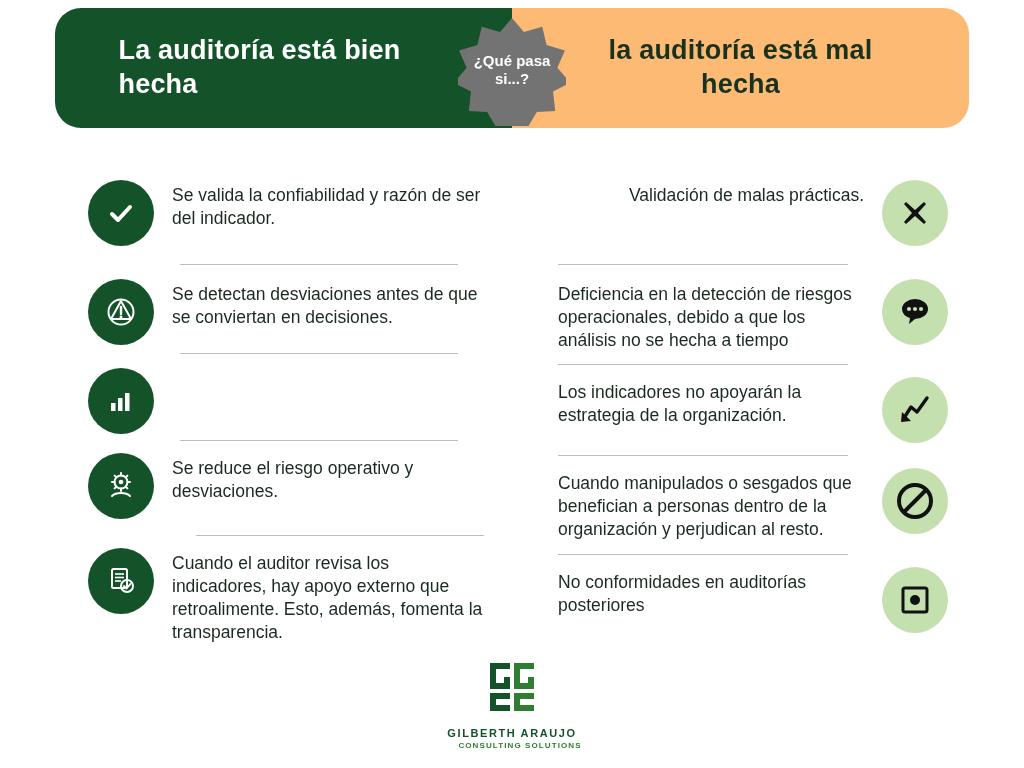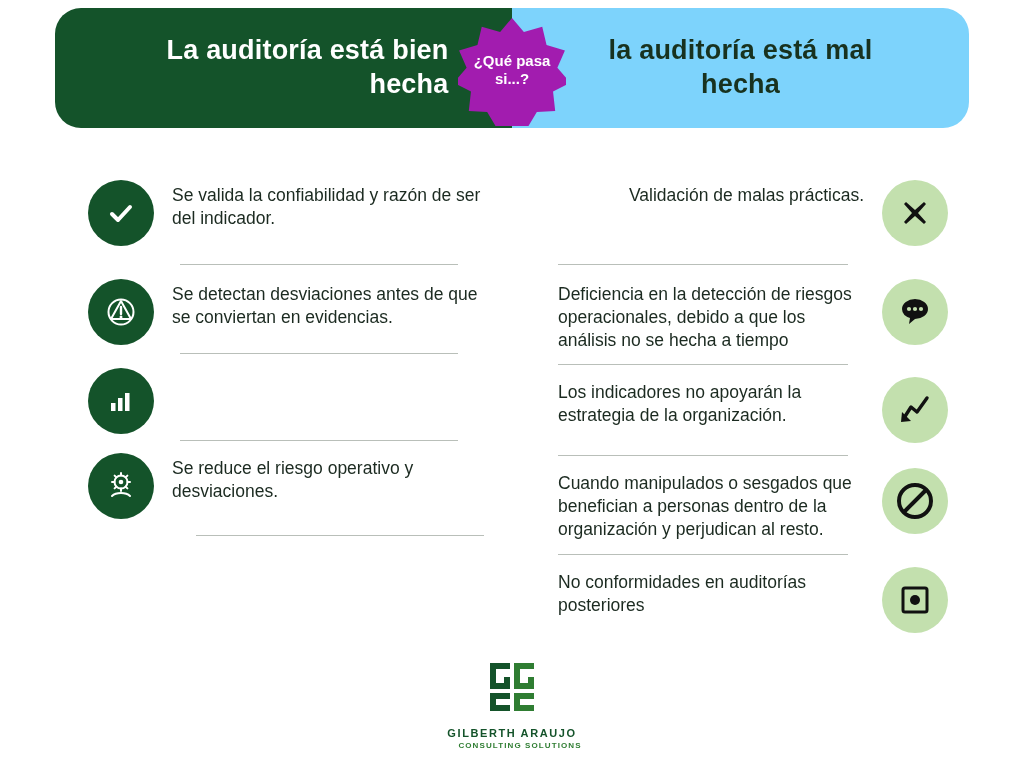--- a/index.html
+++ b/index.html
@@ -27,31 +27,31 @@
   .header-left {
     flex: 1;
     background: #14532a;
     border-radius: 26px 0 0 26px;
     display: flex;
     align-items: center;
     justify-content: center;
   }
   .header-right {
     flex: 1;
-    background: #7dd3fc;
+    background: #fdba74;
     border-radius: 0 26px 26px 0;
     display: flex;
     align-items: center;
     justify-content: center;
   }
   .header-left-title {
     color: #ffffff;
     font-size: 27px;
     font-weight: bold;
-    text-align: right;
+    text-align: left;
     line-height: 1.25;
     letter-spacing: .2px;
     max-width: 330px;
   }
   .header-right-title {
     color: #18321f;
     font-size: 27px;
     font-weight: bold;
     text-align: center;
     line-height: 1.25;
@@ -66,21 +66,21 @@
     top: 18px;
     width: 108px;
     height: 116px;
     z-index: 5;
   }
   .badge-star {
     position: absolute;
     left: 0; top: 0;
     width: 108px;
     height: 108px;
-    background: #a21caf;
+    background: #737373;
     clip-path: polygon(
       50% 0%, 61% 13%, 78% 8%, 82% 25%, 99% 30%, 92% 46%,
       104% 60%, 88% 68%, 90% 86%, 73% 87%, 64% 102%, 50% 116%,
       36% 102%, 27% 87%, 10% 86%, 12% 68%, -4% 60%, 8% 46%,
       1% 30%, 18% 25%, 22% 8%, 39% 13%
     );
     display: flex;
     align-items: center;
     justify-content: center;
   }
@@ -206,21 +206,21 @@
 
   <div class="row">
     <div class="icon-circle icon-dark">
       <svg width="34" height="34" viewBox="0 0 34 34" aria-hidden="true">
         <circle cx="17" cy="17" r="12.5" fill="none" stroke="#ffffff" stroke-width="2"></circle>
         <path d="M17 6 L27 24 L7 24 Z" fill="none" stroke="#ffffff" stroke-width="2" stroke-linejoin="round"></path>
         <line x1="17" y1="12" x2="17" y2="19" stroke="#ffffff" stroke-width="2.4" stroke-linecap="round"></line>
         <circle cx="17" cy="22" r="1.5" fill="#ffffff"></circle>
       </svg>
     </div>
-    <div class="row-text left-text">Se detectan desviaciones antes de que se conviertan en evidencias.</div>
+    <div class="row-text left-text">Se detectan desviaciones antes de que se conviertan en decisiones.</div>
   </div>
   <div class="divider" style="margin:8px 0 14px 92px; width:278px;"></div>
 
   <div class="row">
     <div class="icon-circle icon-dark">
       <svg width="32" height="32" viewBox="0 0 32 32" aria-hidden="true">
         <rect x="6" y="18" width="4.5" height="8" fill="#ffffff"></rect>
         <rect x="13" y="13" width="4.5" height="13" fill="#ffffff"></rect>
         <rect x="20" y="8" width="4.5" height="18" fill="#ffffff"></rect>
       </svg>
@@ -243,20 +243,33 @@
           <line x1="23.4" y1="6.6" x2="21.7" y2="8.3"></line>
           <line x1="12.3" y1="17.7" x2="10.6" y2="19.4"></line>
         </g>
         <path d="M8 27 C12 23 22 23 26 27" fill="none" stroke="#ffffff" stroke-width="2" stroke-linecap="round"></path>
       </svg>
     </div>
     <div class="row-text left-text">Se reduce el riesgo operativo y desviaciones.</div>
   </div>
   <div class="divider" style="margin:16px 0 12px 108px; width:288px;"></div>
 
+  <div class="row">
+    <div class="icon-circle icon-dark">
+      <svg width="34" height="34" viewBox="0 0 34 34" aria-hidden="true">
+        <rect x="8" y="5" width="15" height="19" rx="1.6" fill="none" stroke="#ffffff" stroke-width="2"></rect>
+        <line x1="11" y1="10" x2="20" y2="10" stroke="#ffffff" stroke-width="1.6"></line>
+        <line x1="11" y1="13.5" x2="20" y2="13.5" stroke="#ffffff" stroke-width="1.6"></line>
+        <line x1="11" y1="17" x2="17" y2="17" stroke="#ffffff" stroke-width="1.6"></line>
+        <circle cx="23" cy="22" r="6" fill="none" stroke="#ffffff" stroke-width="2"></circle>
+        <path d="M20 22 L22.5 24.5 L26.5 19.8" fill="none" stroke="#ffffff" stroke-width="1.8" stroke-linecap="round" stroke-linejoin="round"></path>
+      </svg>
+    </div>
+    <div class="row-text left-text">Cuando el auditor revisa los indicadores, hay apoyo externo que retroalimente. Esto, además, fomenta la transparencia.</div>
+  </div>
 </div>
 
 <div class="col col-right">
 
   <div class="row row-right">
     <div class="row-text right-text">Validación de malas prácticas.</div>
     <div class="icon-circle icon-light">
       <svg width="34" height="34" viewBox="0 0 34 34" aria-hidden="true">
         <path d="M8 6 L17 14 L26 6 L28 8 L20 17 L28 26 L26 28 L17 20 L8 28 L6 26 L14 17 L6 8 Z" fill="#111111"></path>
       </svg>

